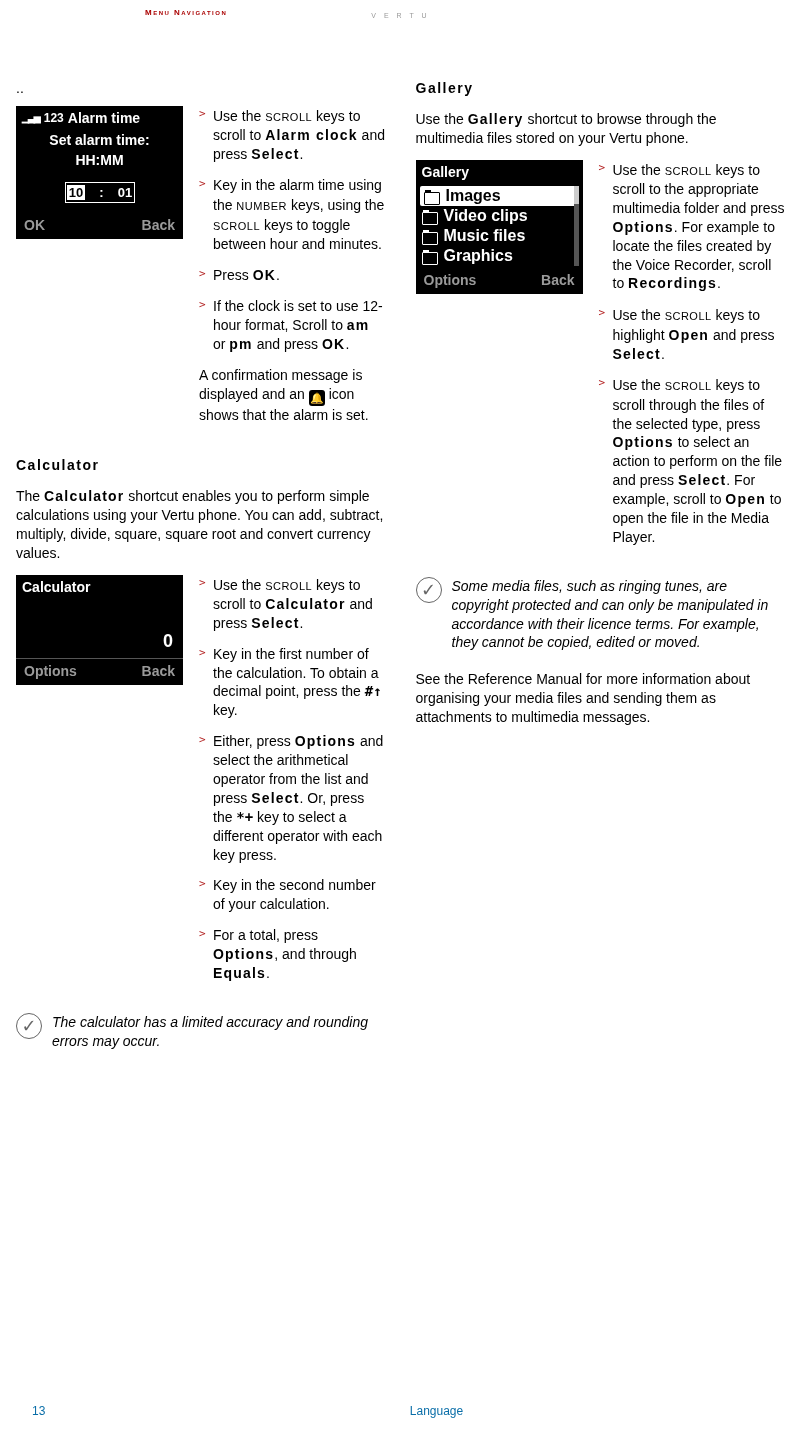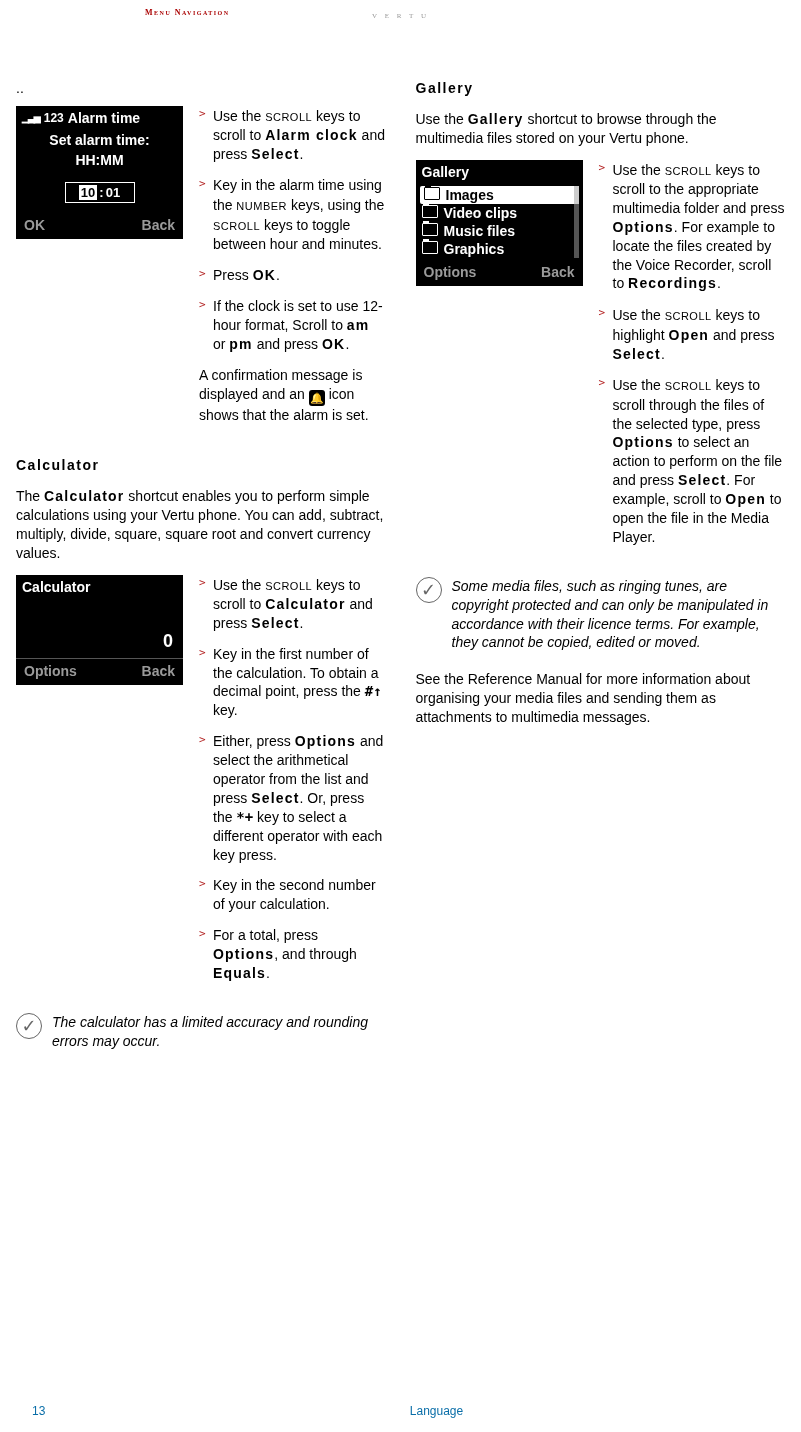--- a/index.html
+++ b/index.html
@@ -13,21 +13,20 @@
   }
   .page {
     width: 801px;
     min-height: 1432px;
     position: relative;
     box-sizing: border-box;
   }
   .header {
     position: relative;
     height: 30px;
-    font-family: Liberation Serif, serif;
   }
   .header-left {
     position: absolute;
     left: 145px;
     top: 8px;
     font-size: 8px;
     letter-spacing: 1.5px;
     font-variant: small-caps;
     color: #a00;
     font-weight: bold;
@@ -118,21 +117,21 @@
   .phone .timebox {
     width: 60px;
     margin: 6px auto 14px auto;
     border: 1px solid #fff;
     padding: 2px 4px;
     font-size: 13px;
     font-weight: bold;
     text-align: center;
     display: flex;
     justify-content: center;
-    gap: 2px;
+    gap: 14px;
   }
   .phone .timebox .hh {
     background: #fff;
     color: #000;
     padding: 0 2px;
   }
   .phone .softkeys {
     display: flex;
     justify-content: space-between;
     padding: 0 8px;
@@ -148,23 +147,23 @@
     font-size: 18px;
     font-weight: bold;
     color: #fff;
     border-bottom: 1px solid #555;
   }
   .phone.gallery .list {
     padding: 4px 6px 6px 6px;
   }
   .phone.gallery .item {
     display: flex;
-    align-items: flex-start;
+    align-items: flex-end;
     gap: 6px;
-    font-size: 14px;
+    font-size: 16px;
     font-weight: bold;
     color: #fff;
     padding: 1px 0;
   }
   .phone.gallery .item.sel {
     background: #fff;
     color: #000;
     border-radius: 2px;
     padding: 1px 4px;
     margin: 0 -2px;

